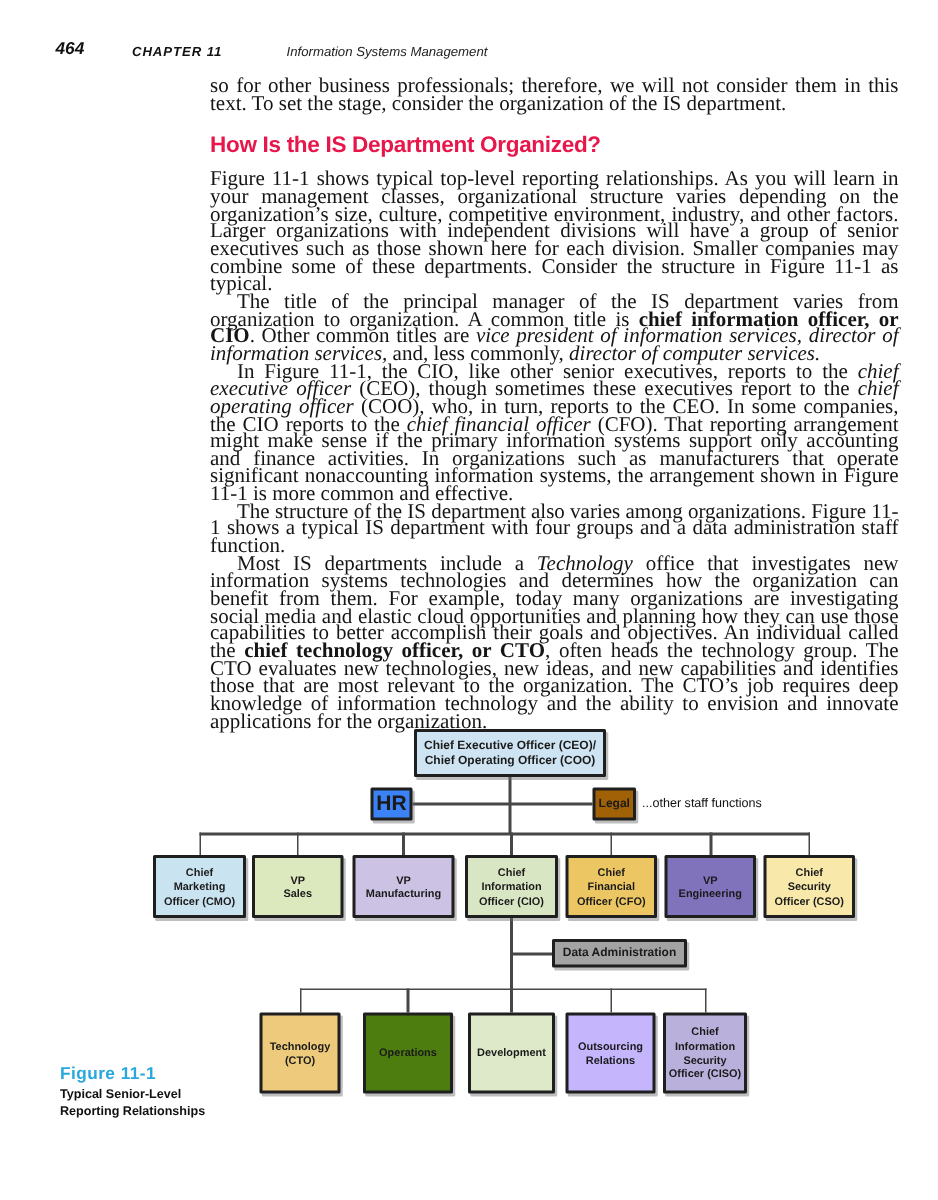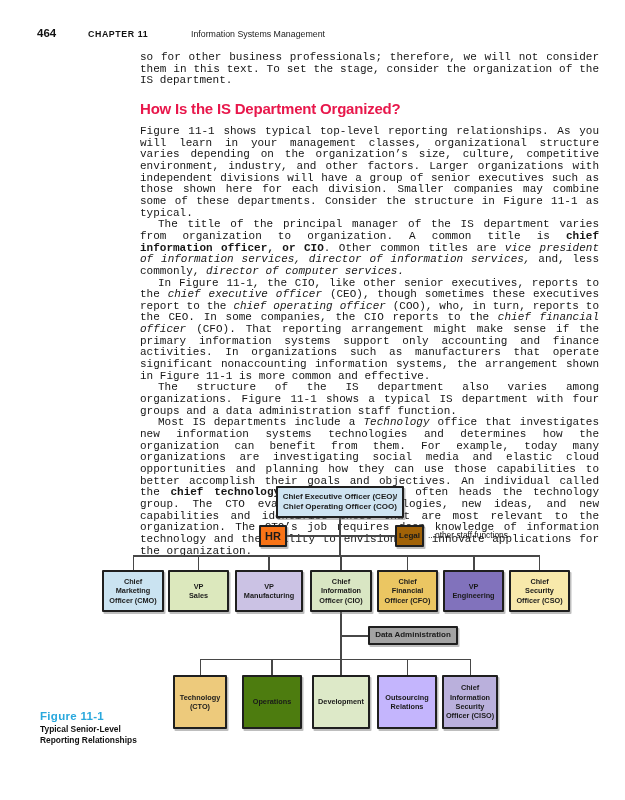--- a/index.html
+++ b/index.html
@@ -1,29 +1,29 @@
 <!DOCTYPE html>
 <html><head>
 <meta charset="utf-8">
 <style>
   html,body{margin:0;padding:0;background:#ffffff;}
   .page{position:relative;width:625px;height:800px;background:#ffffff;overflow:hidden;
         font-family:"Liberation Serif","DejaVu Serif",serif;color:#151515;}
 
   
   .header{position:absolute;top:27px;left:0;width:533px;height:16px;
-          font-family:"Liberation Sans","DejaVu Sans",sans-serif;}
+          font-family:"Liberation Sans","DejaVu Sans",sans-serif;font-style:italic;}
   .page-number{position:absolute;left:37px;top:0;font-weight:bold;font-size:11.5px;color:#111;}
   .chapter-label{position:absolute;left:88px;top:2px;font-weight:bold;font-size:8.8px;
                  letter-spacing:0.6px;color:#111;}
   .chapter-title{position:absolute;left:163px;top:2px;font-size:8.8px;color:#222;padding-left:28px;}
 
   
   .body-col{position:absolute;left:140px;top:52px;width:459px;}
-  p.body-para{margin:0;font-size:11px;line-height:11.65px;text-align:justify;color:#151515;font-family:Liberation Mono, monospace;}
+  p.body-para{margin:0;font-size:14px;line-height:11.65px;text-align:justify;color:#151515;}
   p.body-para.indent{text-indent:18px;}
   .run-bold{font-weight:bold;}
   .run-italic{font-style:italic;}
   h2.section-heading{margin:13px 0 9px 0;font-family:"Liberation Sans","DejaVu Sans",sans-serif;
       font-weight:bold;font-size:15px;letter-spacing:-0.2px;}
 
   
   .figure-area{position:absolute;left:0;top:0;width:625px;height:800px;pointer-events:none;}
   .org-node{position:absolute;box-sizing:border-box;border:2px solid #1f1f1f;
       box-shadow:1.5px 2px 0 rgba(110,110,110,0.45);
@@ -80,21 +80,21 @@
         <div class="connector" style="left: 340px; top: 612px; width: 1.5px; height: 48px; background: rgb(71, 71, 71);"></div>
         <div class="connector" style="left: 340px; top: 635px; width: 28px; height: 1.5px; background: rgb(71, 71, 71);"></div>
         <div class="connector" style="left: 199.5px; top: 658.5px; width: 271px; height: 1.5px; background: rgb(71, 71, 71);"></div>
         <div class="connector" style="left: 199.5px; top: 658.5px; width: 1.5px; height: 16.5px; background: rgb(71, 71, 71);"></div>
         <div class="connector" style="left: 271px; top: 658.5px; width: 1.5px; height: 16.5px; background: rgb(71, 71, 71);"></div>
         <div class="connector" style="left: 340px; top: 658.5px; width: 1.5px; height: 16.5px; background: rgb(71, 71, 71);"></div>
         <div class="connector" style="left: 406.5px; top: 658.5px; width: 1.5px; height: 16.5px; background: rgb(71, 71, 71);"></div>
         <div class="connector" style="left: 469.5px; top: 658.5px; width: 1.5px; height: 16.5px; background: rgb(71, 71, 71);"></div>
         <div class="org-node" style="left: 276px; top: 486px; width: 128px; height: 32px; background: rgb(207, 228, 242); font-size: 8px; border-color: rgb(31, 31, 31);">Chief Executive Officer (CEO)/
 Chief Operating Officer (COO)</div>
-        <div class="org-node" style="left: 259px; top: 525px; width: 28px; height: 22px; background: #f97316; font-size: 11px; border-color: rgb(31, 31, 31);">HR</div>
+        <div class="org-node" style="left: 247px; top: 525px; width: 28px; height: 22px; background: #3b82f6; font-size: 14px; border-color: rgb(31, 31, 31);">HR</div>
         <div class="org-node" style="left: 395px; top: 525px; width: 29px; height: 22px; background: #a16207; font-size: 8px; border-color: rgb(31, 31, 31);">Legal</div>
         <div class="org-node" style="left: 102px; top: 570px; width: 62px; height: 42px; background: rgb(202, 227, 241); font-size: 7.3px; border-color: rgb(31, 31, 31);">Chief
 Marketing
 Officer (CMO)</div>
         <div class="org-node" style="left: 168px; top: 570px; width: 61px; height: 42px; background: rgb(220, 232, 189); font-size: 7.3px; border-color: rgb(31, 31, 31);">VP
 Sales</div>
         <div class="org-node" style="left: 235px; top: 570px; width: 68px; height: 42px; background: rgb(203, 194, 228); font-size: 7.3px; border-color: rgb(31, 31, 31);">VP
 Manufacturing</div>
         <div class="org-node" style="left: 310px; top: 570px; width: 62px; height: 42px; background: rgb(217, 230, 195); font-size: 7.3px; border-color: rgb(31, 31, 31);">Chief
 Information

